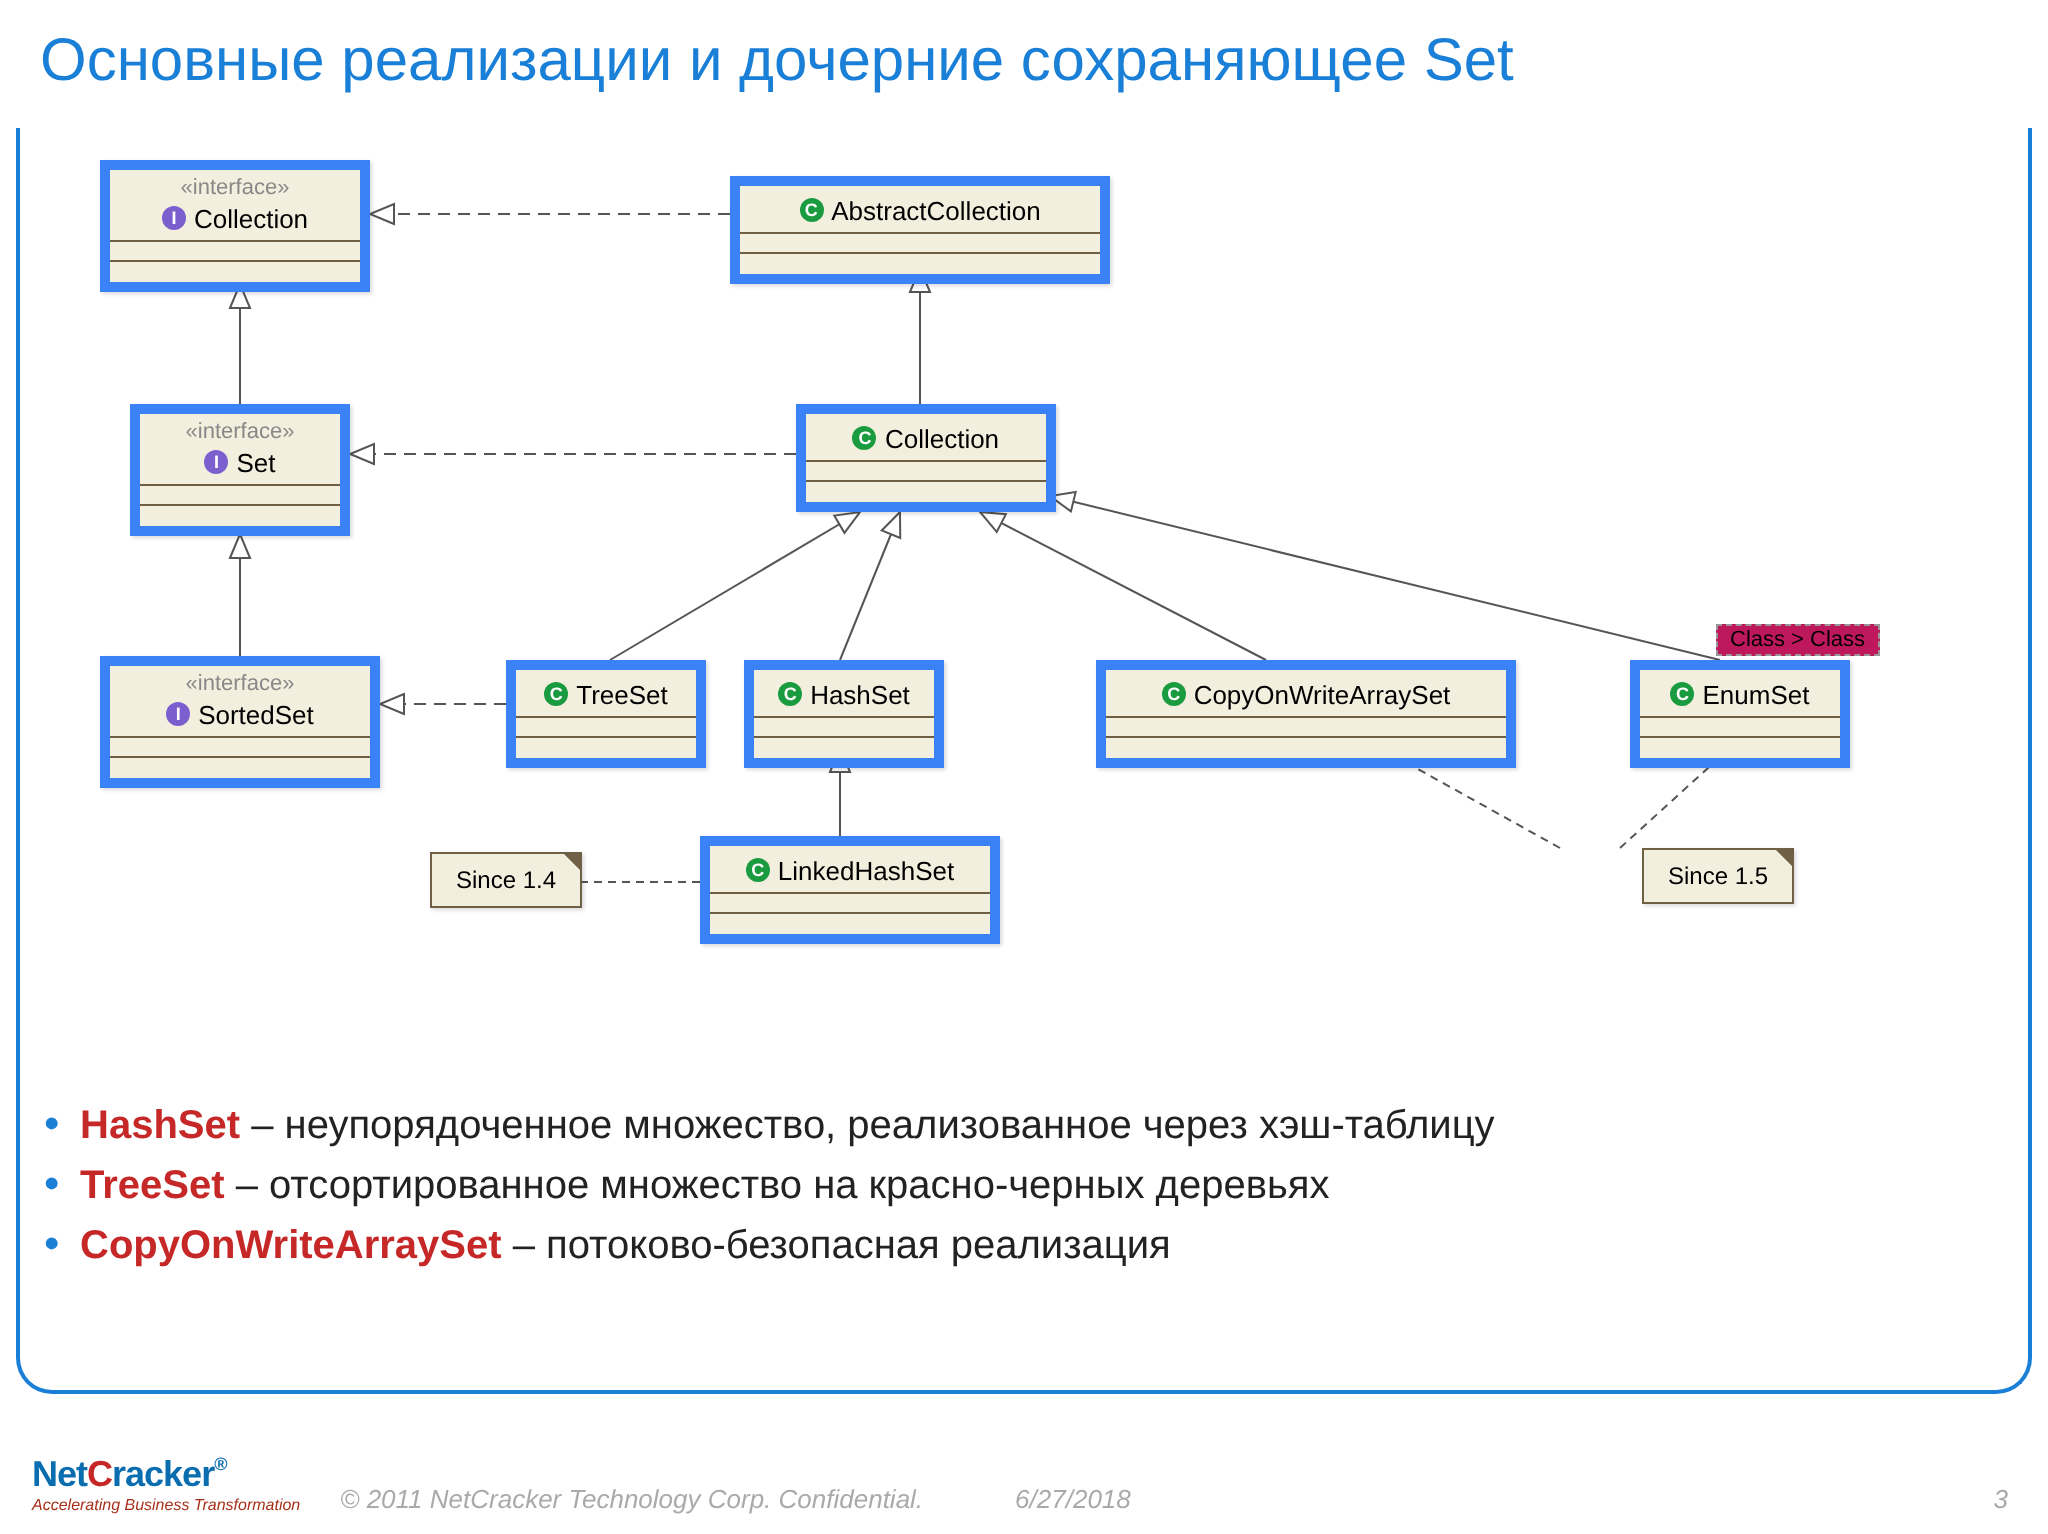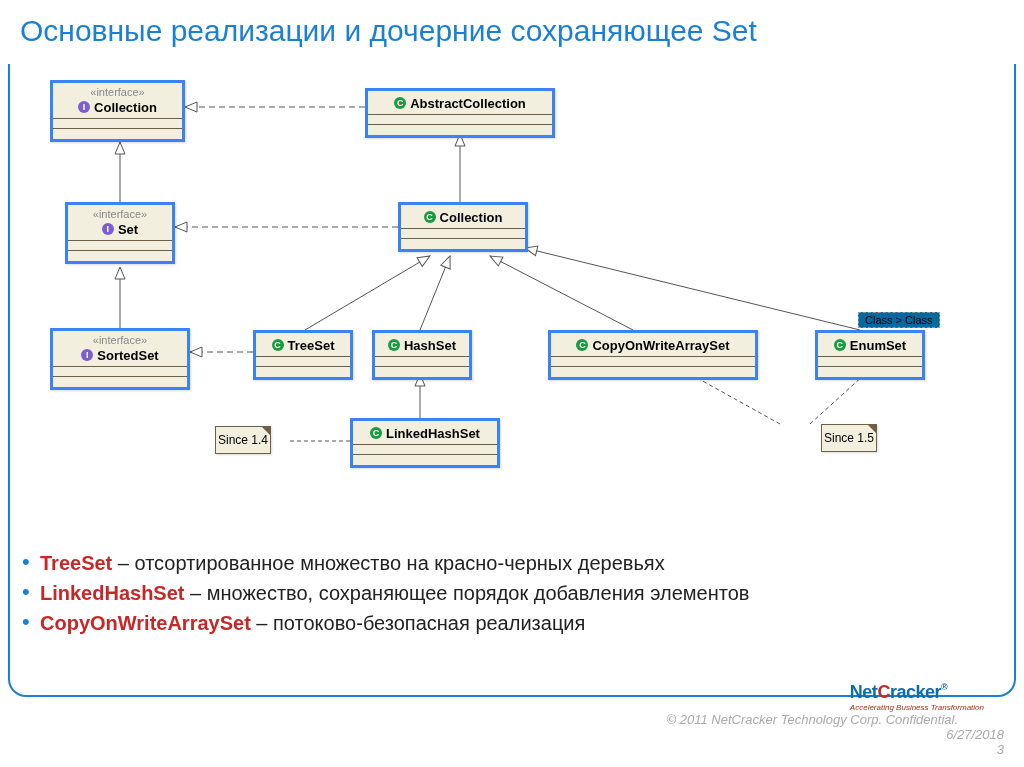--- a/index.html
+++ b/index.html
@@ -28,72 +28,72 @@
     font-weight: 400;
   }
   .diagram-area {
     position: absolute;
     left: 20px; top: 72px;
     width: 980px; height: 460px;
   }
   .uml-box {
     position: absolute;
     background: #f3efde;
-    border: 3px solid #3b82f6;
+    border: 5px solid #3b82f6;
     box-shadow: 1px 1px 2px rgba(0,0,0,.15);
   }
   .uml-head {
     padding: 3px 6px;
     border-bottom: 1px solid #6e5f45;
     font-size: 13px;
     text-align: left;
     white-space: nowrap;
   }
   .uml-head.center { text-align: center; }
   .uml-stereotype {
     display: block;
     font-size: 11px;
     color: #888;
     text-align: center;
   }
-  .uml-name { font-weight: bold; }
+  .uml-name { font-weight: normal; }
   .uml-name-row { display: inline-flex; align-items: center; gap: 4px; }
   .uml-body { height: 10px; border-bottom: 1px solid #6e5f45; }
   .uml-body2 { height: 10px; }
   .icon-circle {
     display: inline-block;
     width: 12px; height: 12px;
     border-radius: 50%;
     font-size: 9px;
     line-height: 12px;
     text-align: center;
     color: #fff;
     font-weight: bold;
   }
   .icon-i { background: #7c5fcf; } 
   .icon-c { background: #1a9b3f; } 
   .note-box {
     position: absolute;
     background: #f3efde;
     border: 1px solid #6e5f45;
     font-size: 12px;
-    padding: 6px 2px;
+    padding: 6px 12px;
     box-shadow: 1px 1px 2px rgba(0,0,0,.15);
   }
   .note-corner::after {
     content: "";
     position: absolute;
     right: 0; top: 0;
     border-left: 8px solid transparent;
     border-top: 8px solid #6e5f45;
   }
   .param-tag {
     position: absolute;
     border: 1px dashed #999;
-    background: #0369a1;
+    background: #be185d;
     font-size: 11px;
     padding: 1px 6px;
   }
   svg.arrows {
     position: absolute;
     left: 0; top: 0;
     width: 980px; height: 460px;
     pointer-events: none;
   }
   .bullets {
@@ -112,21 +112,20 @@
     line-height: 1.3;
   }
   .bterm { color: #c62828; font-weight: bold; }
   .footer {
     position: absolute;
     left: 16px; bottom: 10px; right: 20px;
     display: flex;
     align-items: flex-end;
     font-size: 13px;
     color: #aaa;
-    flex-direction: column;
   }
   .logo { margin-right: 20px; }
   .logo .l1 { font-size: 18px; font-weight: bold; color: #0a6db0; letter-spacing: -0.5px; }
   .logo .l1 .lo { color: #c62828; }
   .logo .l1 .lr { font-size: 9px; vertical-align: top; }
   .logo .l2 { font-size: 8px; color: #a8301a; font-style: italic; text-align: center; }
   .footer .copy { margin-right: 46px; font-style: italic; }
   .footer .date { font-style: italic; }
   .footer .page { margin-left: auto; font-style: italic; }
 </style>
@@ -288,22 +287,22 @@
     <div class="uml-body"></div>
       <div class="uml-body2"></div>
   </div>
 
   <div class="note-box note-corner" style="left:195px; top:354px;">Since 1.4</div>
   <div class="note-box note-corner" style="left:765px; top:352px;margin-left:36px;">Since 1.5</div>
 
 </div>
 
 <ul class="bullets">
+  <li><span class="bterm">HashSet</span><span> – неупорядоченное множество, реализованное через хэш-таблицу</span></li>
   <li><span class="bterm">TreeSet</span><span> – отсортированное множество на красно-черных деревьях</span></li>
-  <li><span class="bterm">LinkedHashSet</span><span> – множество, сохраняющее порядок добавления элементов</span></li>
   <li><span class="bterm">CopyOnWriteArraySet</span><span> – потоково-безопасная реализация</span></li>
 </ul>
 
 <div class="footer">
   <div class="logo">
     <div class="l1"><span>Net</span><span class="lo">C</span><span>racker</span><span class="lr">®</span></div>
     <div class="l2">Accelerating Business Transformation</div>
   </div>
   <div class="copy">© 2011 NetCracker Technology Corp. Confidential.</div>
   <div class="date">6/27/2018</div>

